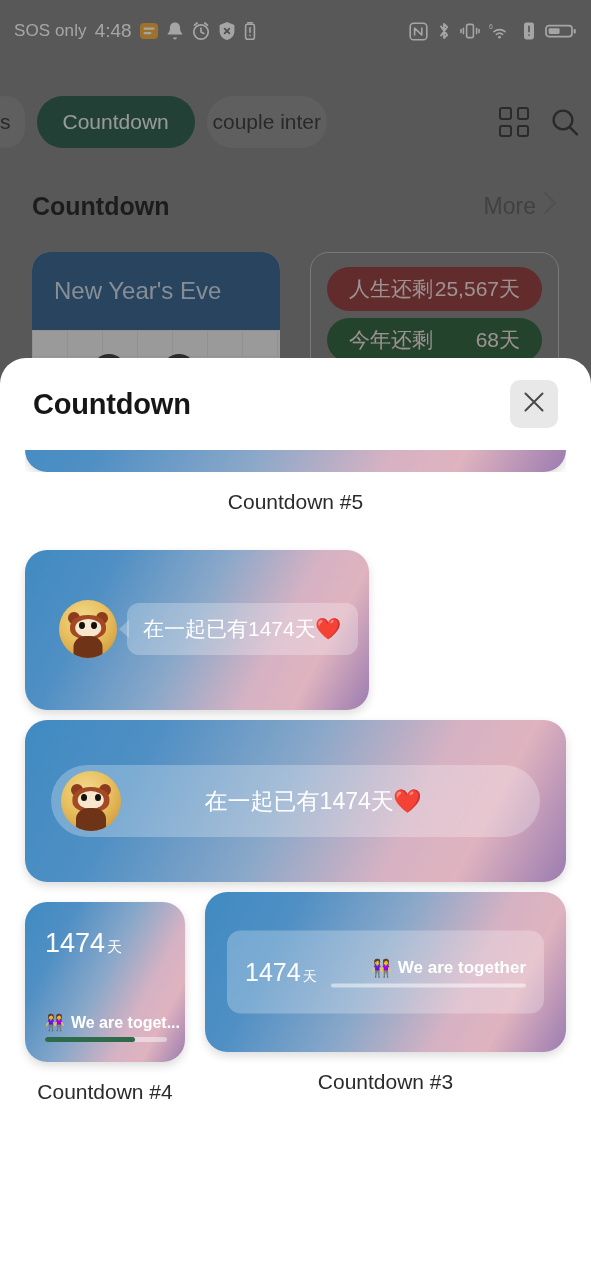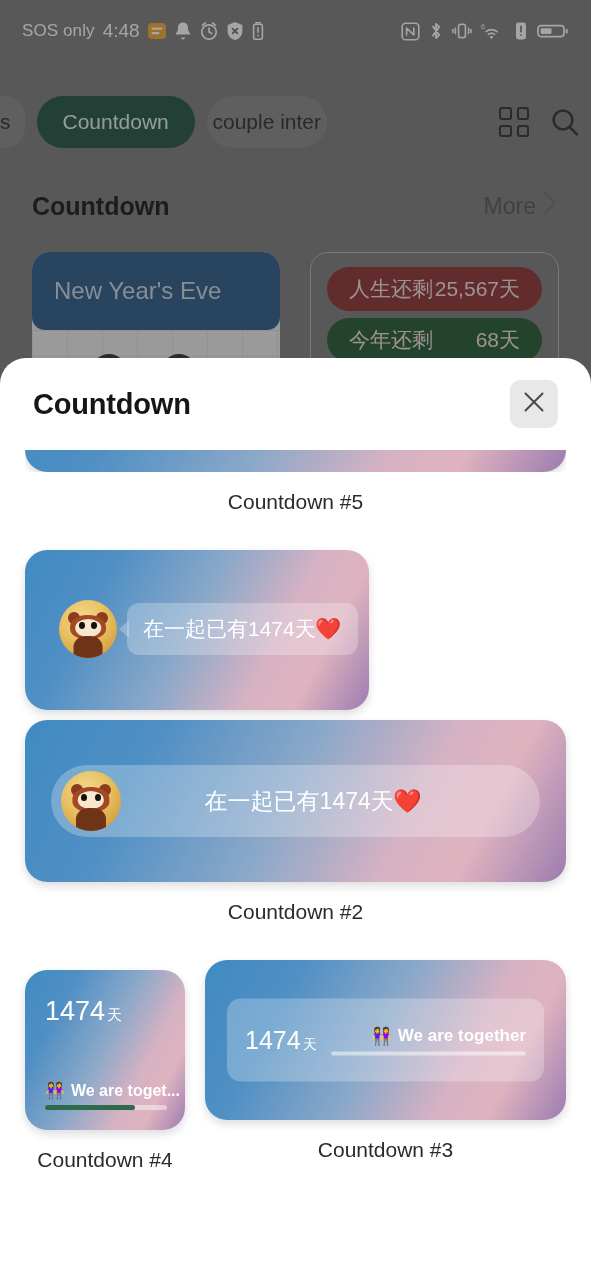--- a/index.html
+++ b/index.html
@@ -18,21 +18,21 @@
   #dim-overlay {
     position:absolute; inset:0;
     background:rgba(40,40,40,0.42);
     z-index:5;
   }
 
   
   #status-bar {
     position:absolute; top:0; left:0; right:0; height:62px;
     display:flex; align-items:center; justify-content:space-between;
-    padding:0 22px;
+    padding:0 14px;
     color:#fff;
   }
   .status-left { display:flex; align-items:center; gap:7px; }
   .status-right { display:flex; align-items:center; gap:9px; }
   .sos-text { font-size:17px; font-weight:500; letter-spacing:0.1px; }
   .clock-text { font-size:19px; font-weight:500; margin-left:1px; }
   .sicon { display:inline-flex; align-items:center; justify-content:center; }
 
   
   #tab-bar {
@@ -72,21 +72,21 @@
   
   #bg-cards { position:absolute; top:252px; left:32px; right:32px; height:160px;
     display:flex; gap:30px; }
   #bg-card-newyear {
     width:248px; height:160px; border-radius:18px; overflow:hidden;
     background:#e9e9e9;
     position:relative;
   }
   #bg-card-newyear .ny-head {
     height:78px; background:#2a5886; display:flex; align-items:center;
-    padding-left:22px; color:#c9d6e4; font-size:24px;border-radius:13px;
+    padding-left:22px; color:#c9d6e4; font-size:24px;
   }
   #bg-card-newyear .ny-grid {
     height:82px;
     background:
       repeating-linear-gradient(to right,#dcdcdc 0 1px,transparent 1px 35px),
       repeating-linear-gradient(to bottom,#dcdcdc 0 1px,transparent 1px 26px),
       #ececec;
     position:relative;
   }
   .ny-dot { position:absolute; width:34px; height:34px; border-radius:50%; background:#2d2d2d; top:24px; }
@@ -414,21 +414,20 @@
               <i class="ear r"></i>
             <i class="pet-head"></i>
               <i class="pet-face"></i>
             <i class="eye l"></i>
               <i class="eye r"></i>
             <i class="body"></i>
           </span>
           <span class="pill-text"><span>在一起已有1474天</span><span class="emoji">❤️</span></span>
         </div>
       </div>
-      <div class="widget-label">Countdown #2</div>
     </div>
 
     <div id="bottom-row">
 
       <div id="card-4-wrap" class="widget-item">
         <div id="card-4" class="grad">
           <div class="days-line">
             <span class="days-num">1474</span><span class="days-unit">天</span>
           </div>
           <div class="bottom-block">

